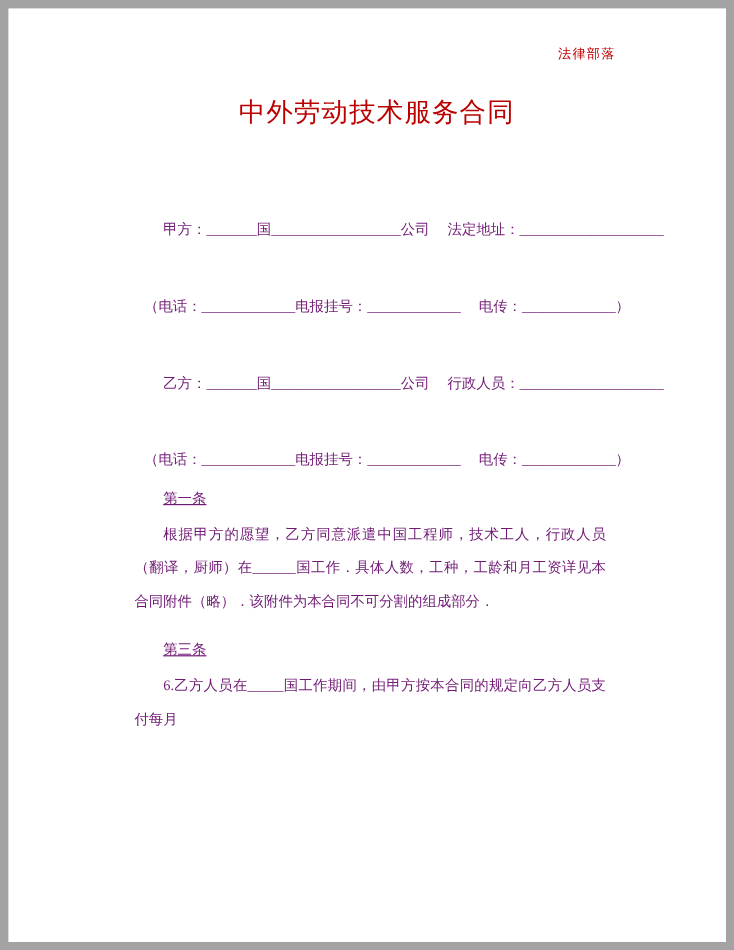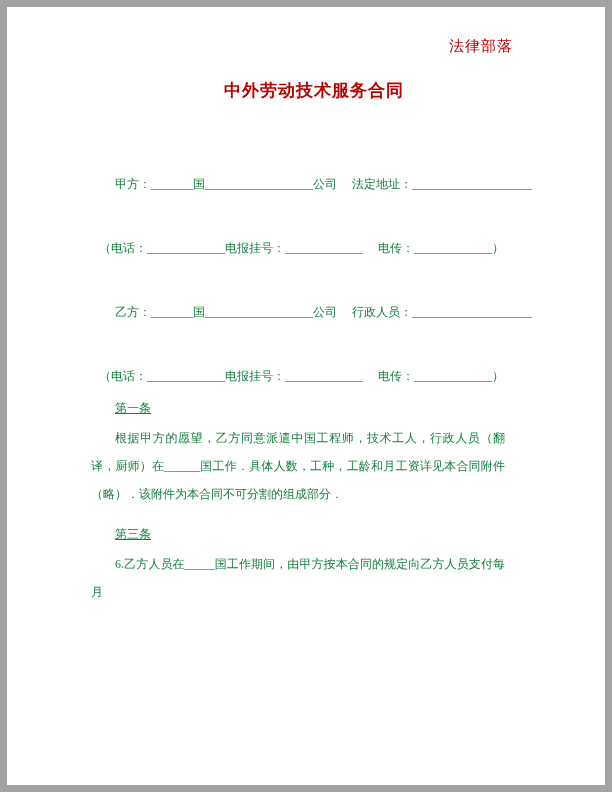--- a/index.html
+++ b/index.html
@@ -15,36 +15,36 @@
     border: 7px solid #a3a3a3;
     background: #ffffff;
     font-family: "Liberation Serif", "DejaVu Serif", serif;
     color: #111111;
     overflow: hidden;
   }
   .watermark {
     position: absolute;
     top: 30px;
     right: 92px;
-    font-size: 15px;
+    font-size: 11px;
     color: #c00000;
     letter-spacing: 1px;
   }
   .doc-title {
     margin: 72px 0 0 16px;
     text-align: center;
-    font-size: 17px;
-    font-weight: bold;
+    font-size: 22px;
+    font-weight: normal;
     color: #bb0000;
     letter-spacing: 1px;
   }
   .content {
-    padding: 74px 84px 0 84px;
+    padding: 74px 84px 0 105px;
     font-size: 12px;
-    color: #15803d;
+    color: #701a75;
   }
   .form-line {
     margin: 0 0 48px 0;
     line-height: 16px;
     white-space: nowrap;
   }
   .form-line.party {
     text-indent: 24px;
   }
   .form-line.contact {

